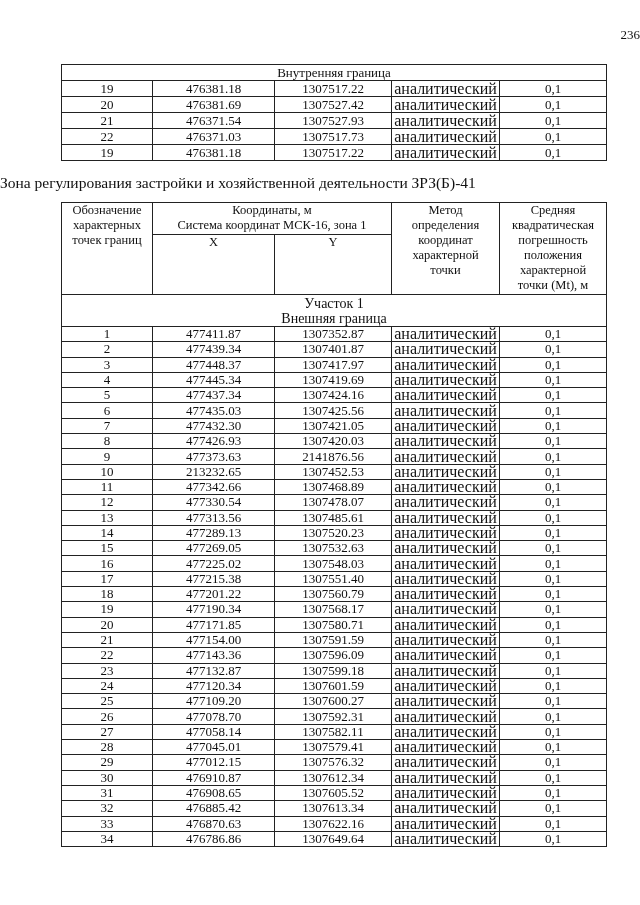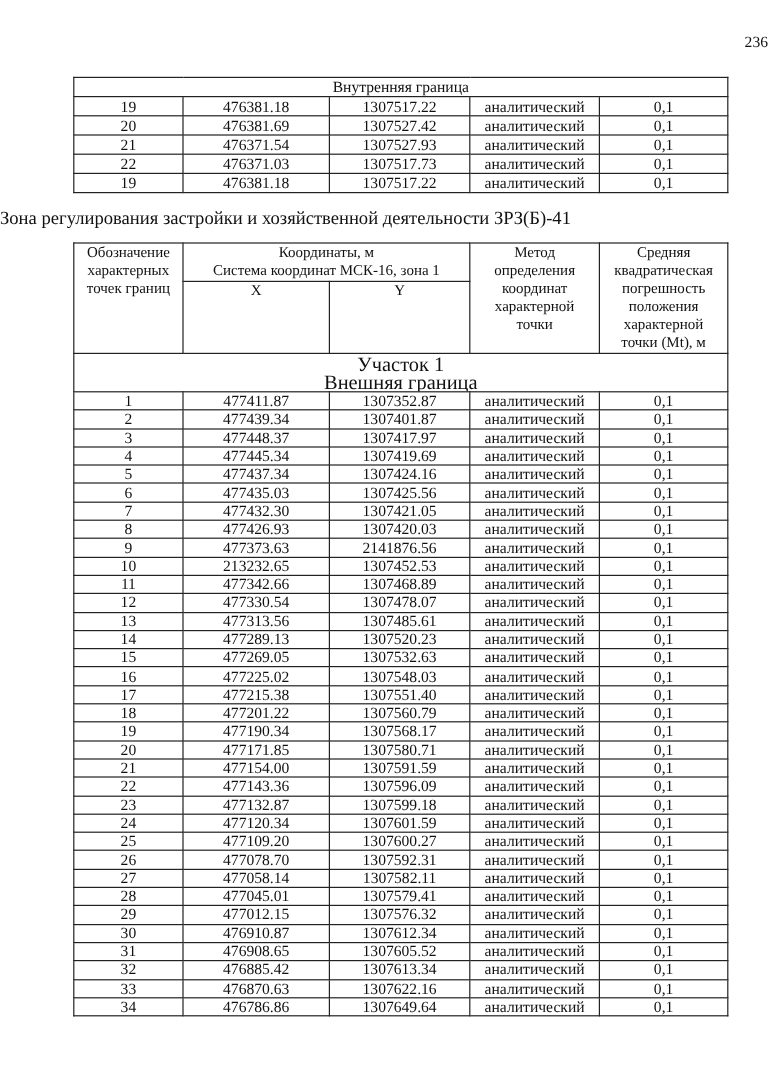--- a/index.html
+++ b/index.html
@@ -21,30 +21,30 @@
     font-weight: normal; font-size: 13px; line-height: 14px;
     overflow: hidden; white-space: nowrap;
   }
   col.c1 { width: 91px; }
   col.c2 { width: 122px; }
   col.c3 { width: 117px; }
   col.c4 { width: 108px; }
   col.c5 { width: 107px; }
   #inner-table { top: 64px; }
   #inner-table tr { height: 16px; }
-  .method { font-size: 13px; }
+  .method { font-size: 16px; }
   .section-title {
     position: absolute; top: 174px; left: 0; width: 640px;
     text-align: left; font-size: 15.5px;
   }
   #main-table { top: 202px; }
   #main-table th { font-size: 12.5px; line-height: 15px; vertical-align: top; white-space: normal; }
   #main-table .hdr-top { height: 32px; }
   #main-table .hdr-xy { height: 60px; }
-  #main-table .sub { line-height: 15px; height: 31px; font-size: 17px; }
+  #main-table .sub { line-height: 15px; height: 31px; font-size: 14px; }
   #main-table tbody tr { height: 15.3px; }
   #main-table tbody td { line-height: 14px; }
 </style>
 </head>
 <body>
 
 <div class="page-number">236</div>
 
 <table id="inner-table">
   <colgroup>

